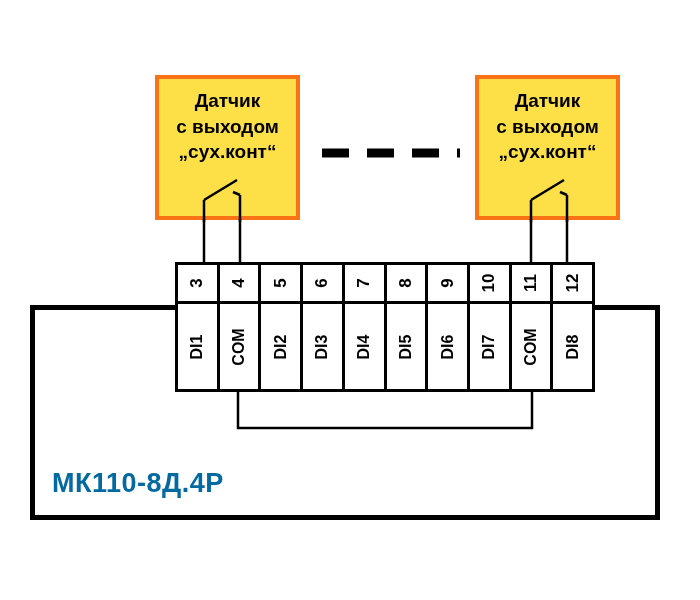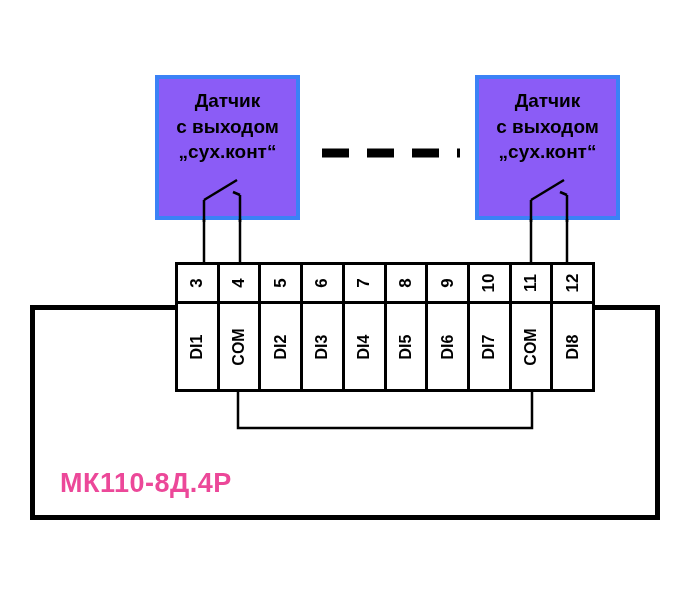--- a/index.html
+++ b/index.html
@@ -23,38 +23,38 @@
     top: 305px;
     width: 630px;
     height: 215px;
     border: 5px solid #000;
     box-sizing: border-box;
     background: #ffffff;
     z-index: 1;
   }
   .device-label {
     position: absolute;
-    left: 60px;
+    left: 52px;
     top: 468px;
     font-size: 27px;
     font-weight: bold;
-    color: #ec4899;
+    color: #0369a1;
     letter-spacing: 0.5px;
     z-index: 2;
   }
 
   
   .sensor-box {
     position: absolute;
     top: 75px;
     width: 145px;
     height: 145px;
-    border: 4px solid #3b82f6;
-    box-sizing: border-box;
-    background: #8b5cf6;
+    border: 4px solid #f97316;
+    box-sizing: border-box;
+    background: #fde047;
     z-index: 2;
     text-align: center;
     padding-top: 9px;
     font-size: 19px;
     font-weight: bold;
     color: #000;
     line-height: 1.35;
   }
   .sensor-box.left  { left: 155px; }
   .sensor-box.right { left: 475px; }

